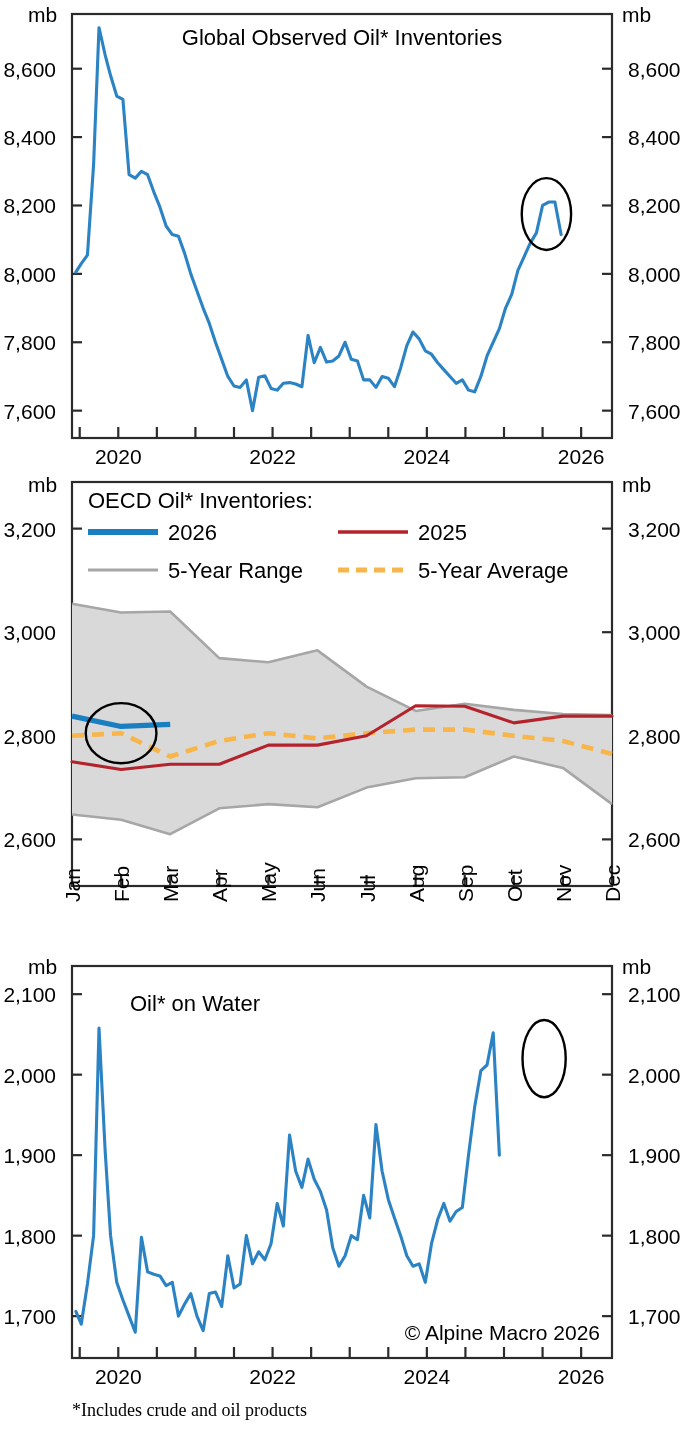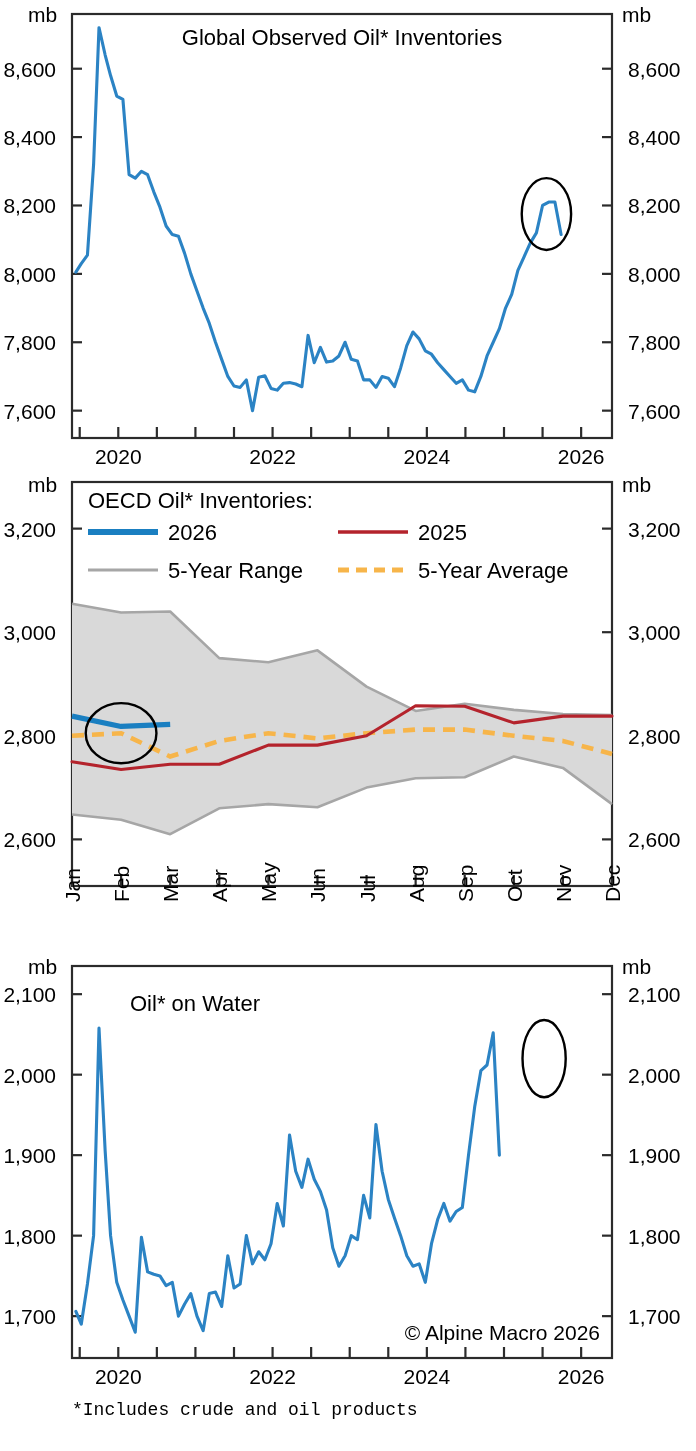--- a/index.html
+++ b/index.html
@@ -17,21 +17,21 @@
   .mlabel{font-family:"Liberation Sans",sans-serif;font-size:21px;fill:#000;text-anchor:start;}
   .title{font-family:"Liberation Sans",sans-serif;font-size:22px;fill:#000;}
   .series-blue{fill:none;stroke:#2b83c4;stroke-width:3.1;stroke-linejoin:round;stroke-linecap:round;}
   .series-red{fill:none;stroke:#b4232c;stroke-width:3.1;stroke-linejoin:round;stroke-linecap:round;}
   .series-blue-thick{fill:none;stroke:#1a7fc1;stroke-width:5.2;stroke-linejoin:round;stroke-linecap:butt;}
   .band-fill{fill:#d9d9d9;stroke:none;}
   .band-edge{fill:none;stroke:#a6a6a6;stroke-width:2.6;stroke-linejoin:round;}
   .avgline{fill:none;stroke:#f7b54a;stroke-width:4.6;stroke-dasharray:12 8;stroke-linecap:butt;}
   .annot-circle{fill:none;stroke:#000;stroke-width:2.4;}
   .legend-txt{font-family:"Liberation Sans",sans-serif;font-size:22px;fill:#000;}
-  .footnote{position:absolute;font-family:Liberation Mono, monospace;font-size:18px;color:#000;}
+  .footnote{position:absolute;font-family:Liberation Serif, serif;font-size:18px;color:#000;}
   .credit{font-family:"Liberation Sans",sans-serif;font-size:21px;fill:#000;}
 </style>
 </head>
 <body>
 
 <div class="figure">
 
   <div class="panel" style="top:0;height:470px;">
     <svg width="696" height="470" viewBox="0 0 696 470">
 

